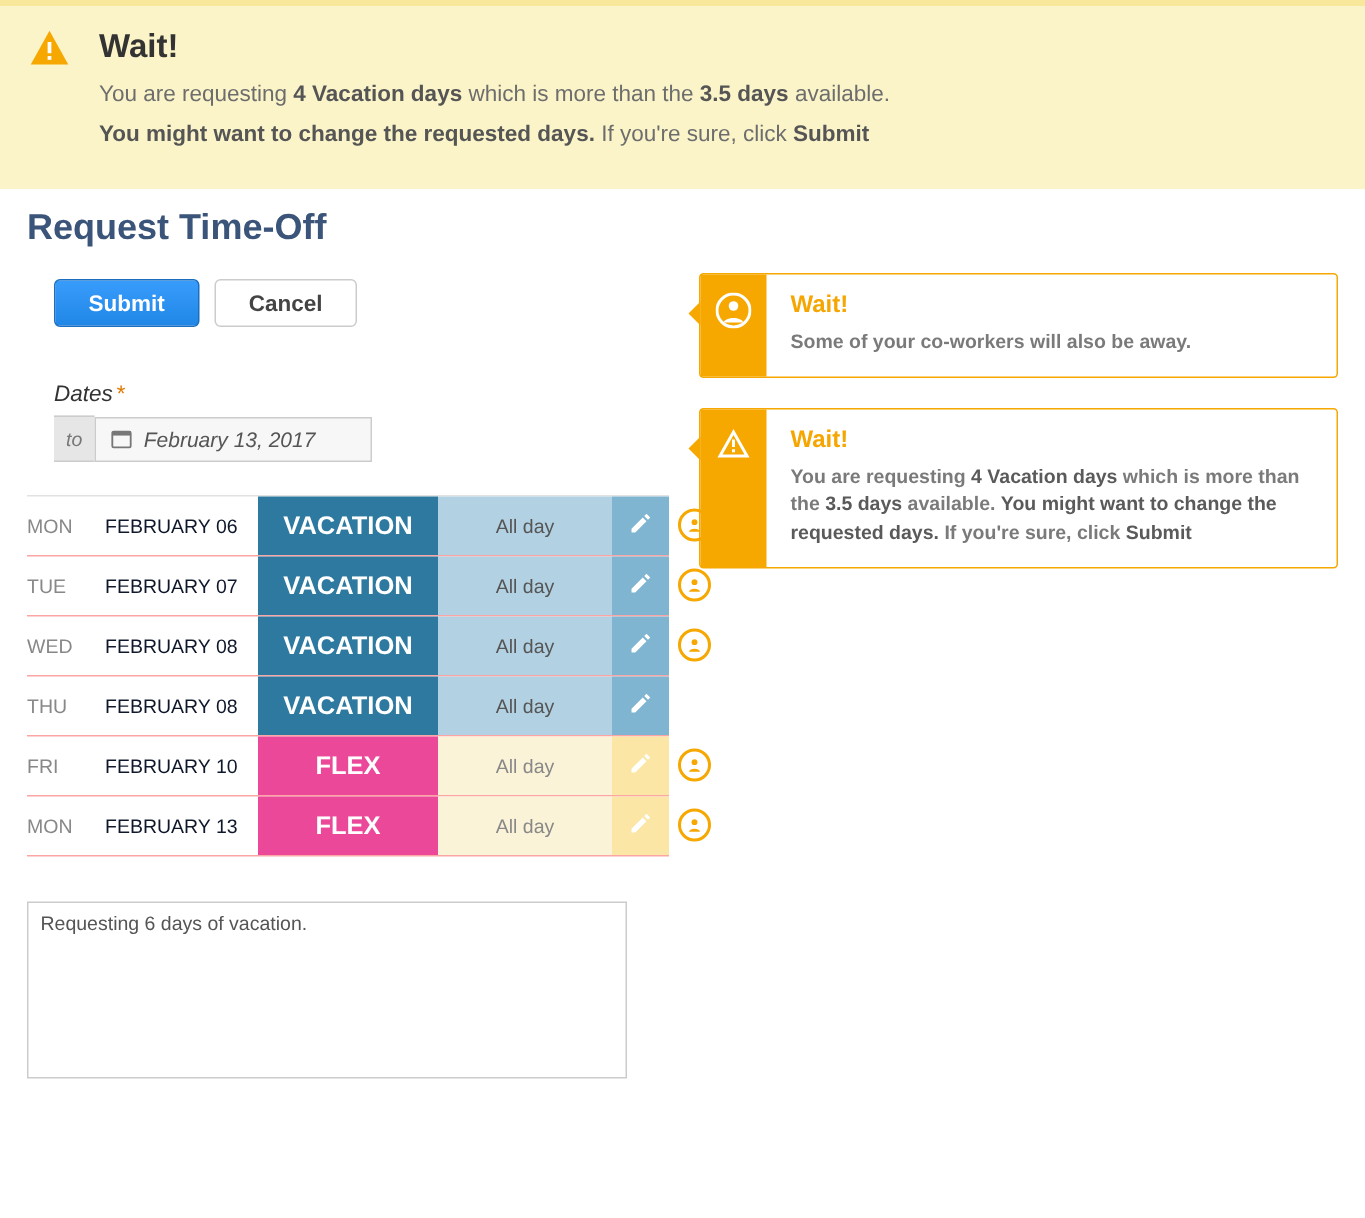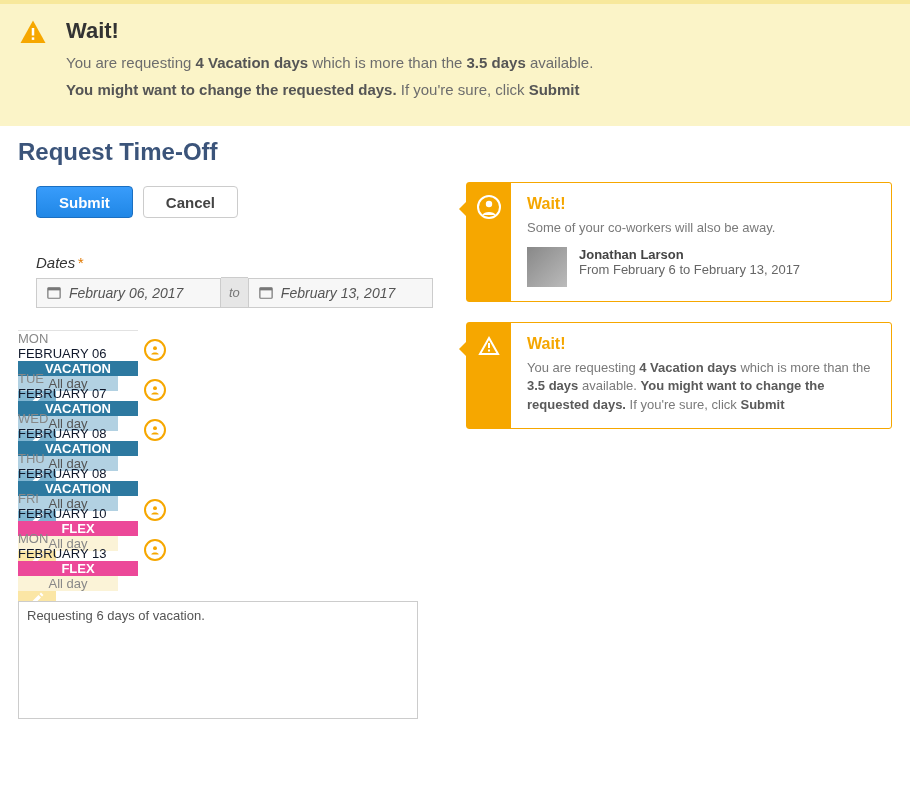--- a/index.html
+++ b/index.html
@@ -17,45 +17,45 @@
   .btn.primary{background:linear-gradient(#389cfb,#2087e6);border:1px solid #1b6fc1;color:#fff;}
   .section-label{font-size:15px;color:#333;margin-bottom:6px;}
   .req{color:#e07800;margin-left:2px;}
   .date-row{display:flex;align-items:center;gap:0;margin-bottom:22px;}
   .date-input{display:flex;align-items:center;gap:8px;background:#f7f7f7;border:1px solid #ccc;padding:6px 10px;width:185px;color:#555;}
   .date-input .cal-icon svg{width:14px;height:14px;display:block;}
   .to-box{background:#e6e6e6;color:#777;border:1px solid #ccc;border-left:none;border-right:none;padding:7px 8px;font-size:13px;}
   .main-cols{display:flex;gap:16px;align-items:flex-start;}
   .left-col{width:432px;}
   .table{border-top:1px solid #e2e2e2;}
-  .trow{display:flex;align-items:stretch;border-bottom:7px solid #fca5a5;height:40px;flex-direction:column;}
+  .trow{display:flex;align-items:stretch;border-bottom:1px solid #fca5a5;height:40px;}
   .c-dow{width:52px;color:#888;font-size:13px;display:flex;align-items:center;}
   .c-date{width:102px;color:#0f172a;font-size:13px;display:flex;align-items:center;}
-  .c-type{width:120px;display:flex;align-items:center;justify-content:center;font-size:13px;font-weight:bold;color:#fff;}
-  .c-dur{width:100px;display:flex;align-items:center;justify-content:center;font-size:13px;color:#555;}
+  .c-type{width:120px;display:flex;align-items:center;justify-content:center;font-size:17px;font-weight:bold;color:#fff;}
+  .c-dur{width:116px;display:flex;align-items:center;justify-content:center;font-size:13px;color:#555;}
   .c-edit{width:38px;display:flex;align-items:center;justify-content:center;}
   .c-edit svg{width:16px;height:16px;}
   .vac .c-type{background:#2d79a0;}
   .vac .c-dur{background:#b2d1e2;}
   .vac .c-edit{background:#7fb5d1;}
   .flex .c-type{background:#ec4899;}
   .flex .c-dur{background:#fbf3d7;color:#888;}
   .flex .c-edit{background:#fbe6a5;}
   .flex .c-edit svg path{fill:#fff;}
   .indicator-col{width:26px;padding-top:0;}
   .ind-row{height:40px;display:flex;align-items:center;border-bottom:1px solid transparent;}
   .circle-ind{width:22px;height:22px;border-radius:50%;border:2px solid #f6a700;display:flex;align-items:center;justify-content:center;}
   .circle-ind svg{width:12px;height:12px;}
   .right-col{flex:1;display:flex;flex-direction:column;gap:20px;margin-top:-72px;}
   .callout{display:flex;border:1px solid #f6a700;border-radius:3px;position:relative;}
   .callout .stripe{width:44px;background:#f6a700;display:flex;align-items:flex-start;justify-content:center;padding-top:12px;}
   .callout .stripe svg{width:24px;height:24px;}
   .callout .body{flex:1;padding:12px 16px 14px 16px;color:#7a7a7a;font-size:13px;}
   .callout .body .ct{font-weight:bold;color:#f5a600;font-size:16px;margin-bottom:6px;}
-  .callout .body p{line-height:1.4;}
+  .callout .body p{line-height:1.4;font-weight:bold;}
   .callout .body b{color:#5a5a5a;}
   .callout::before{content:"";position:absolute;left:-8px;top:18px;width:0;height:0;border-top:8px solid transparent;border-bottom:8px solid transparent;border-right:8px solid #f6a700;}
   .co-people{display:flex;gap:12px;margin-top:10px;}
   .avatar{width:40px;height:40px;background:linear-gradient(135deg,#888,#bbb);}
   .co-name{font-weight:bold;color:#444;font-size:13px;}
   .co-range{font-size:13px;color:#666;}
   .msg-block{margin-top:30px;}
   .msg-label{font-size:14px;color:#444;margin-bottom:6px;}
   textarea.msg{width:400px;height:118px;border:1px solid #ccc;padding:6px 8px;font-family:inherit;font-size:13px;color:#555;resize:none;}
   .dates-block{margin-left:18px;font-style:italic;}
@@ -90,29 +90,20 @@
     <button class="btn">Cancel</button>
   </div>
 
   <div class="main-cols">
     <div class="left-col">
       <div class="dates-block">
         <div class="section-label">
           <span>Dates</span><span class="req">*</span>
         </div>
         <div class="date-row">
-          <div class="date-input">
-            <span class="cal-icon">
-                <svg viewBox="0 0 16 16">
-                  <rect x="1" y="2" width="14" height="12" rx="1" fill="none" stroke="#777" stroke-width="1.4"></rect>
-                  <rect x="1" y="2" width="14" height="3" fill="#777"></rect>
-                </svg>
-              </span>
-            <span>February 06, 2017</span>
-          </div>
           <div class="to-box">to</div>
           <div class="date-input">
             <span class="cal-icon">
                 <svg viewBox="0 0 16 16">
                   <rect x="1" y="2" width="14" height="12" rx="1" fill="none" stroke="#777" stroke-width="1.4"></rect>
                   <rect x="1" y="2" width="14" height="3" fill="#777"></rect>
                 </svg>
               </span>
             <span>February 13, 2017</span>
           </div>
@@ -249,27 +240,20 @@
         <div class="stripe">
           <svg viewBox="0 0 24 24">
               <circle cx="12" cy="12" r="11" fill="none" stroke="#fff" stroke-width="2"></circle>
               <circle cx="12" cy="9" r="3.2" fill="#fff"></circle>
               <path d="M5.5 20c1-4 12-4 13 0" fill="#fff"></path>
             </svg>
         </div>
         <div class="body">
           <div class="ct">Wait!</div>
           <p>Some of your co-workers will also be away.</p>
-          <div class="co-people">
-            <div class="avatar"></div>
-            <div>
-              <div class="co-name">Jonathan Larson</div>
-              <div class="co-range">From February 6 to February 13, 2017</div>
-            </div>
-          </div>
         </div>
       </div>
 
       <div class="callout">
         <div class="stripe">
           <svg viewBox="0 0 24 24">
               <path fill="none" stroke="#fff" stroke-width="2" d="M12 3 L21 19 H3 Z"></path>
               <rect x="11" y="8" width="2" height="5" fill="#fff"></rect>
               <rect x="11" y="14.5" width="2" height="2" fill="#fff"></rect>
             </svg>

